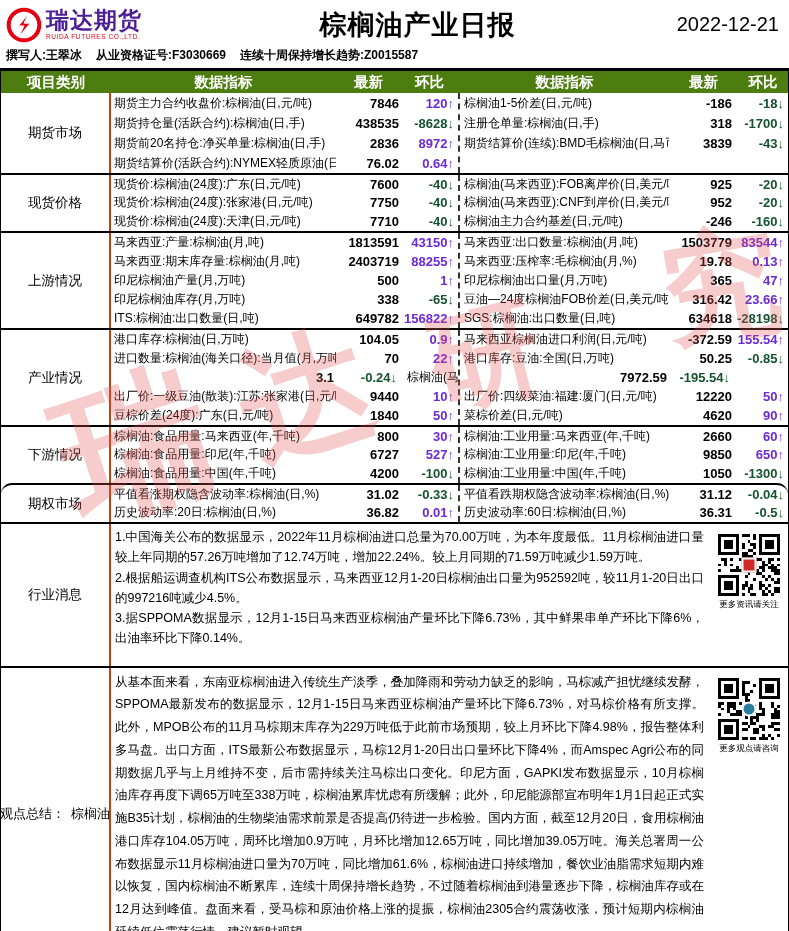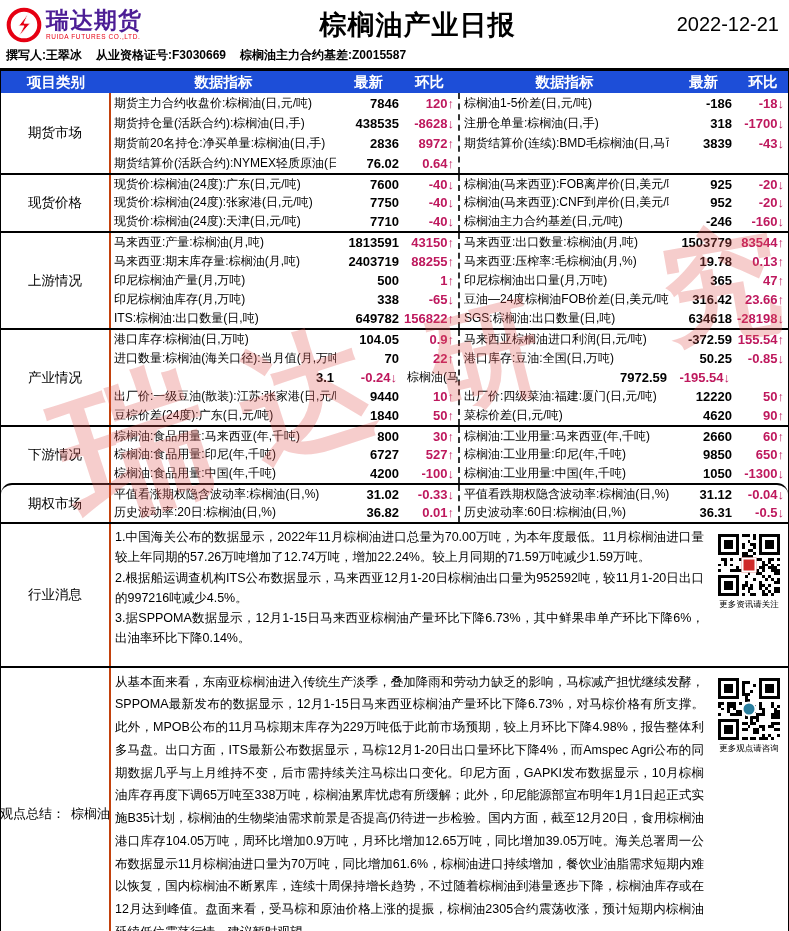--- a/index.html
+++ b/index.html
@@ -21,21 +21,21 @@
   .logo-en { font-size:6.5px; color:#e60012; letter-spacing:0.6px; margin-top:2px; }
   .doc-title { flex:1; text-align:center; font-size:27px; font-weight:bold; letter-spacing:1px; }
   .doc-date { width:160px; text-align:right; font-size:20px; font-weight:normal; }
   .byline { display:flex; gap:14px; font-size:12px; font-weight:bold; padding:1px 8px 4px 6px; border-bottom:3px solid #000; }
 
   
   .report { border-left:1px solid #000; border-right:1px solid #000; }
   .thead {
     display:grid;
     grid-template-columns:110px 225px 65px 57px 213px 65px 54px;
-    background:#1d4ed8; color:#fff; font-weight:bold; font-size:14.5px;
+    background:#4d7c0f; color:#fff; font-weight:bold; font-size:14.5px;
     height:22px; align-items:center; text-align:center;
   }
   .block { display:flex; border-top:2px solid #000; }
   .block.first { border-top:none; }
   .sec-label {
     width:110px; flex:0 0 auto; border-right:2px solid #c2410c;
     display:flex; align-items:center; justify-content:center;
     font-size:13.5px; text-align:center; white-space:nowrap;
   }
   .rows { flex:1; display:flex; flex-direction:column; justify-content:space-around; position:relative; }
@@ -44,22 +44,22 @@
     border-left:2px dashed #333; pointer-events:none;
   }
   .row {
     display:grid; grid-template-columns:225px 65px 57px 211px 65px 54px;
     align-items:center;
   }
   .ind { font-size:12px; white-space:nowrap; overflow:hidden; padding-left:3px; }
   .r-ind { padding-left:6px; }
   .val { font-size:13px; font-weight:bold; text-align:right; padding-right:2px; white-space:nowrap; }
   .chg { font-size:13px; font-weight:bold; text-align:right; padding-right:4px; white-space:nowrap; }
-  .chg.up { color:#be185d; }
-  .chg.down { color:#be185d; }
+  .chg.up { color:#6d28d9; }
+  .chg.down { color:#14532d; }
 
   
   .h-futures { min-height:80px; }
   .h-spot { min-height:58px; }
   .h-upstream { min-height:97px; }
   .h-industry { min-height:97px; }
   .h-downstream { min-height:58px; }
   .h-options { min-height:39px;border-radius:11px; }
 
   
@@ -104,21 +104,21 @@
       <span class="logo-cn">瑞达期货</span>
       <span class="logo-en">RUIDA FUTURES CO.,LTD.</span>
     </span>
   </div>
   <div class="doc-title">棕榈油产业日报</div>
   <div class="doc-date">2022-12-21</div>
 </div>
 <div class="byline">
   <span>撰写人:王翠冰</span>
   <span>从业资格证号:F3030669</span>
-  <span>棕榈油主力合约基差:Z0015587</span>
+  <span>连续十周保持增长趋势:Z0015587</span>
 </div>
 
 <div class="report">
 
   <div class="thead">
     <span>项目类别</span>
     <span>数据指标</span>
     <span>最新</span>
     <span>环比</span>
     <span>数据指标</span>

